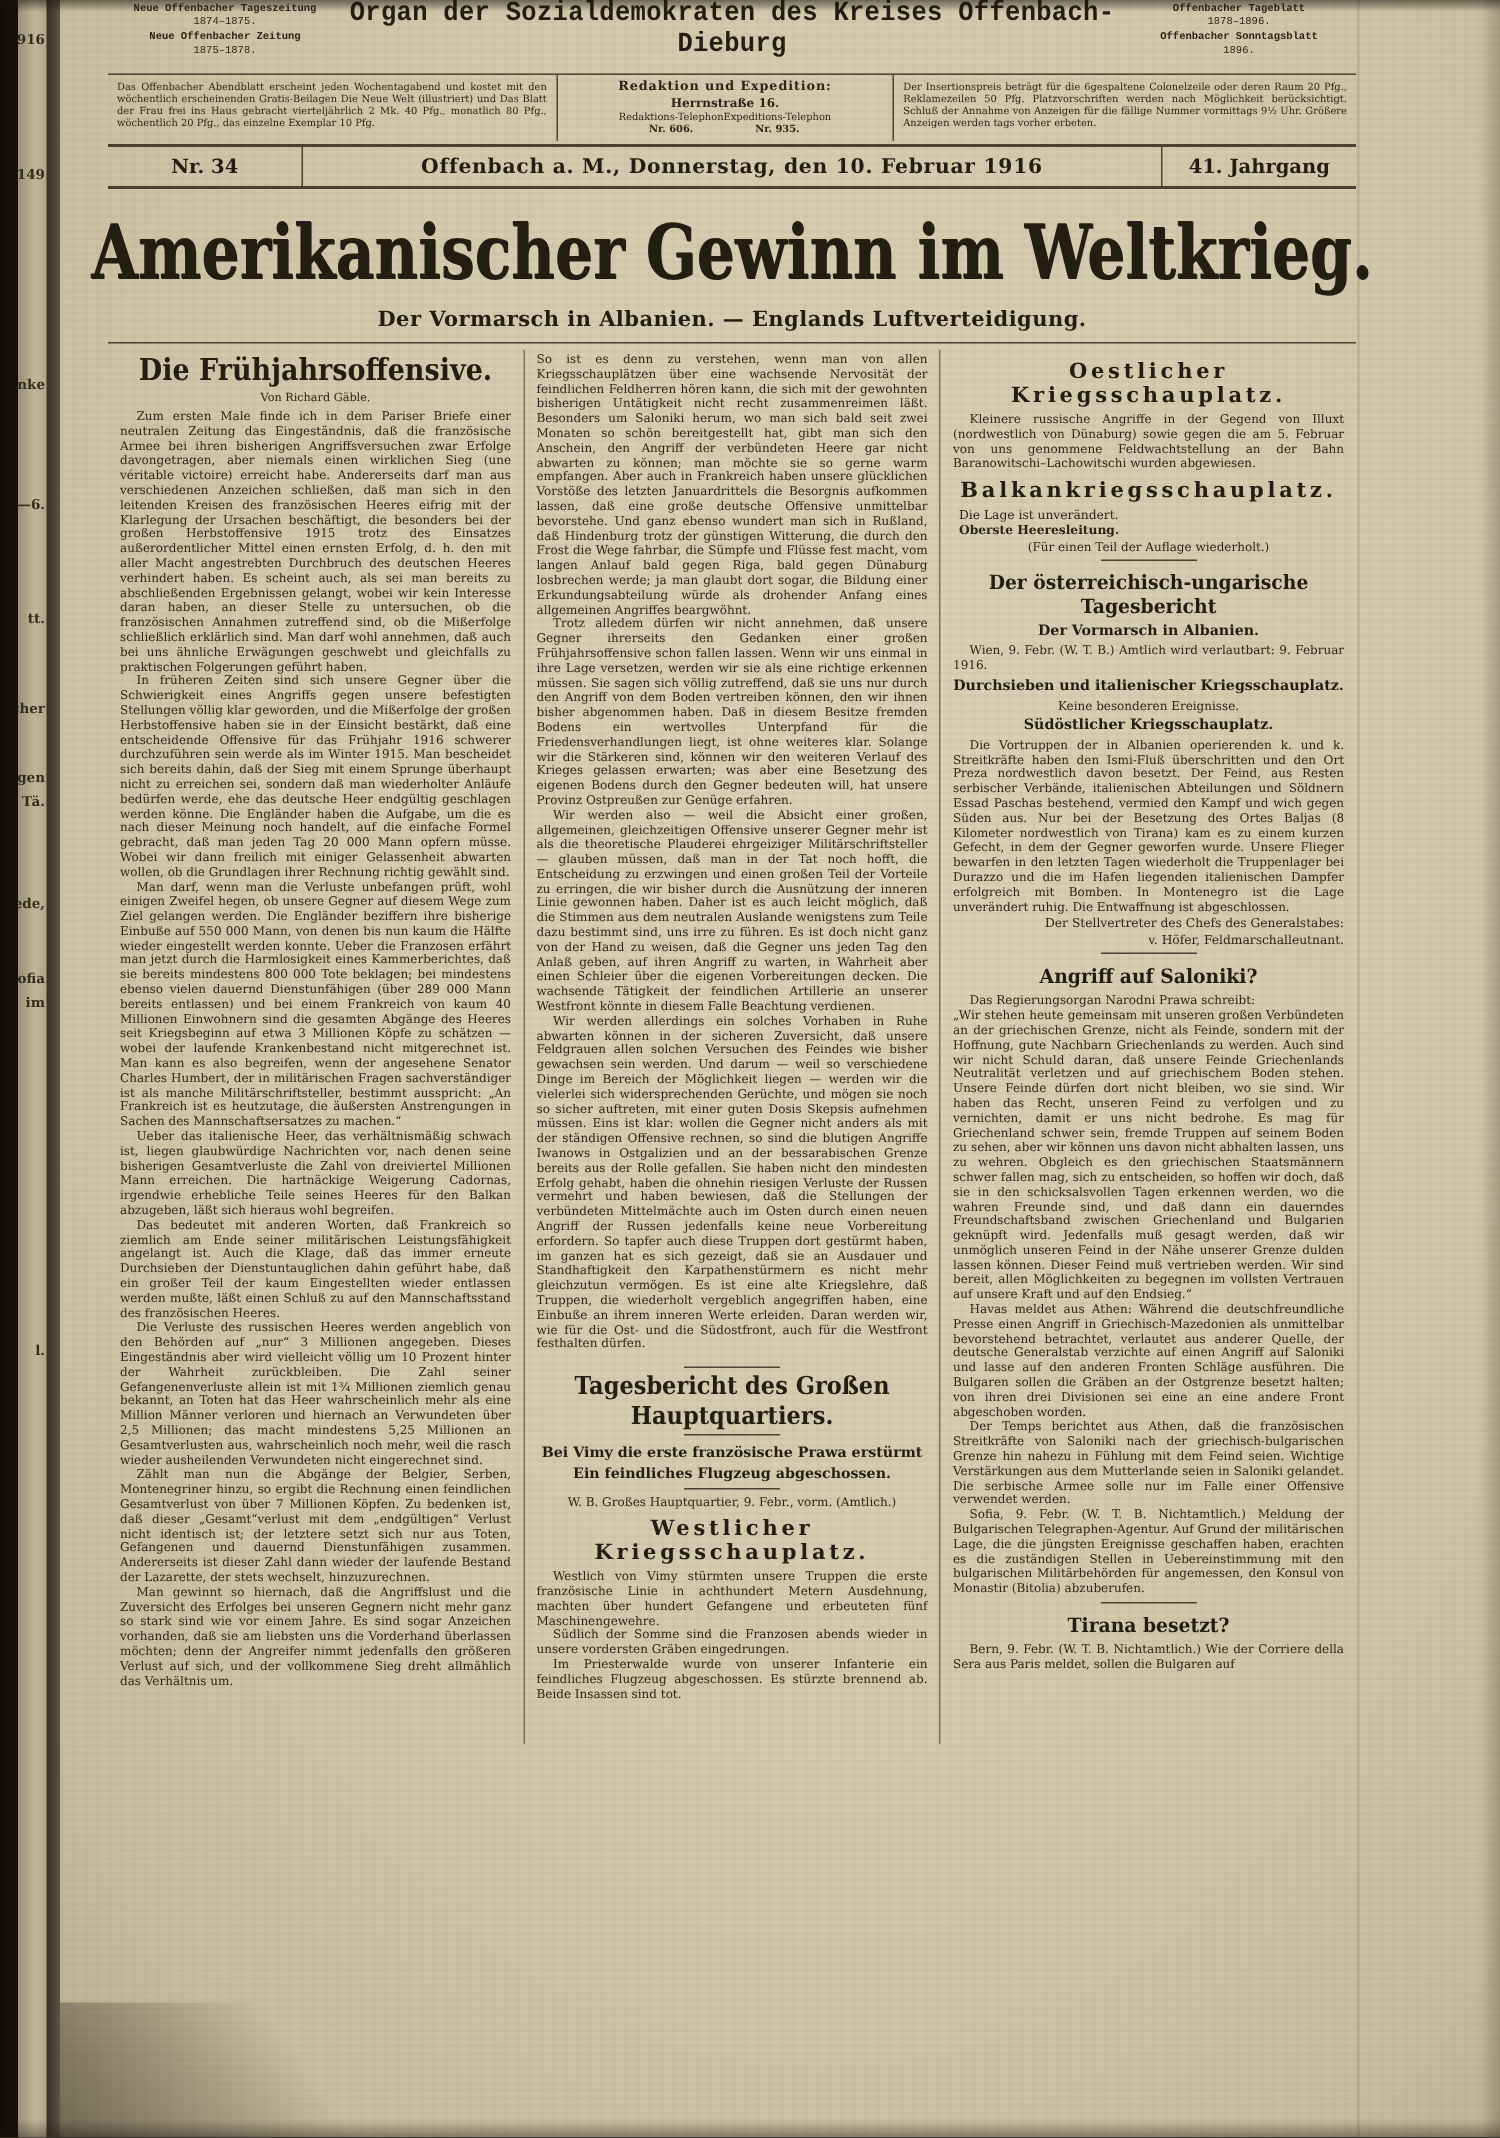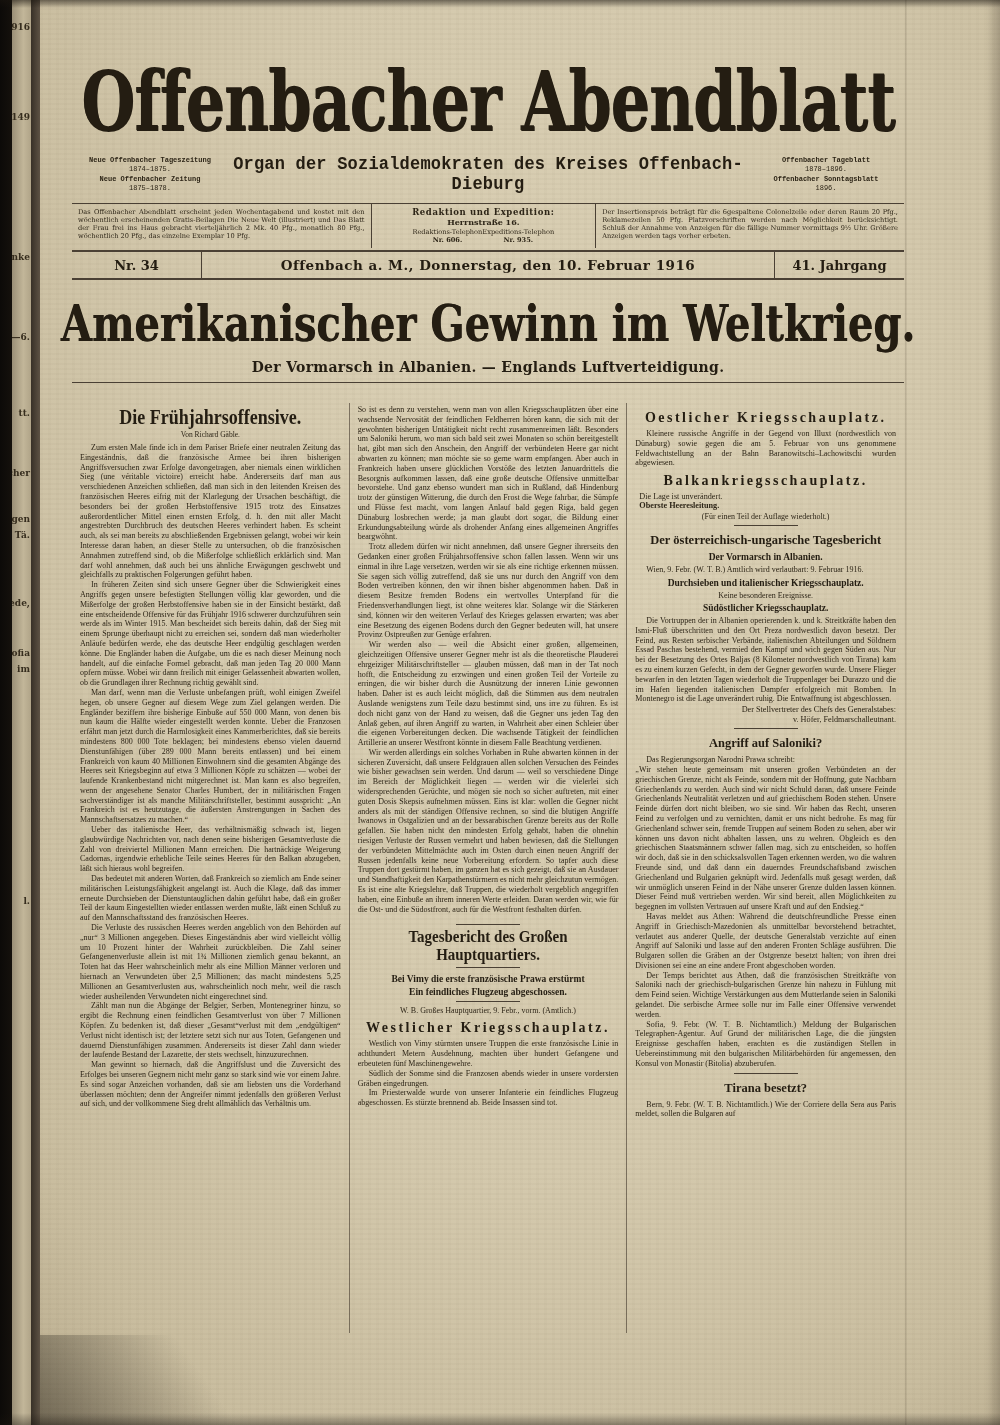--- a/index.html
+++ b/index.html
@@ -55,21 +55,21 @@
     border-top:2px solid var(--rule);border-bottom:2px solid var(--rule);}
   .issue,.volume{width:130px;display:flex;align-items:center;justify-content:center;font-weight:bold;font-size:13px;color:var(--ink-strong);}
   .issue{border-right:1px solid var(--rule);}
   .volume{border-left:1px solid var(--rule);}
   .datecenter{flex:1;display:flex;align-items:center;justify-content:center;font-weight:bold;font-size:13.5px;letter-spacing:.5px;color:var(--ink-strong);}
   .headline-wrap{height:60px;display:flex;align-items:center;justify-content:center;margin-top:12px;}
   .headline{font-size:40px;font-weight:bold;color:var(--ink-strong);white-space:nowrap;
     transform:scaleY(1.25);text-shadow:0.5px 0.5px 0 var(--ink-strong);}
   .subheadline{text-align:center;font-size:14px;font-weight:bold;margin-top:7px;letter-spacing:.3px;color:var(--ink-strong);}
   .full-rule{border-top:1px solid var(--rule);margin-top:7px;}
-  .cols{display:flex;height:930px;overflow:hidden;margin-top:20px;font-family:Liberation Serif, serif;}
+  .cols{display:flex;height:930px;overflow:hidden;margin-top:4px;}
   .col{flex:1 1 0;min-width:0;padding:2px 8px 0;}
   .col + .col{border-left:1px solid rgba(64,54,42,.6);}
   .body-para{font-size:8px;line-height:9.8px;text-align:justify;text-indent:11px;color:var(--ink);}
   .noindent{text-indent:0;}
   .article-heading{font-size:18px;font-weight:bold;text-align:center;margin:2px 0;color:var(--ink-strong);transform:scaleY(1.12);}
   .byline{font-size:7.5px;text-align:center;margin:2px 0 4px;}
   .display-heading-wrap{margin:10px 0 6px;text-align:center;}
   .display-heading{font-size:15px;font-weight:bold;margin:4px 0;color:var(--ink-strong);transform:scaleY(1.1);}
   .short-rule{width:64px;border-top:1px solid var(--rule);margin:4px auto;}
   .bold-center{font-size:9.5px;font-weight:bold;text-align:center;margin:3px 0;color:var(--ink-strong);}
@@ -81,23 +81,20 @@
   .section-heading{font-size:12.5px;font-weight:bold;text-align:center;margin:7px 0 4px;color:var(--ink-strong);transform:scaleY(1.05);}
 </style>
 </head>
 <body>
 
 <div class="paper">
 
   <div class="content">
 
     <div class="masthead">
-      <div class="masthead-title-wrap">
-        <div class="masthead-title">Offenbacher Abendblatt</div>
-      </div>
       <div class="masthead-subrow">
         <div class="predecessor">
           <div class="pred-entry">
             <span>Neue Offenbacher Tageszeitung</span>
             <span class="pred-years">1874–1875.</span>
           </div>
           <div class="pred-entry">
             <span>Neue Offenbacher Zeitung</span>
             <span class="pred-years">1875–1878.</span>
           </div>

